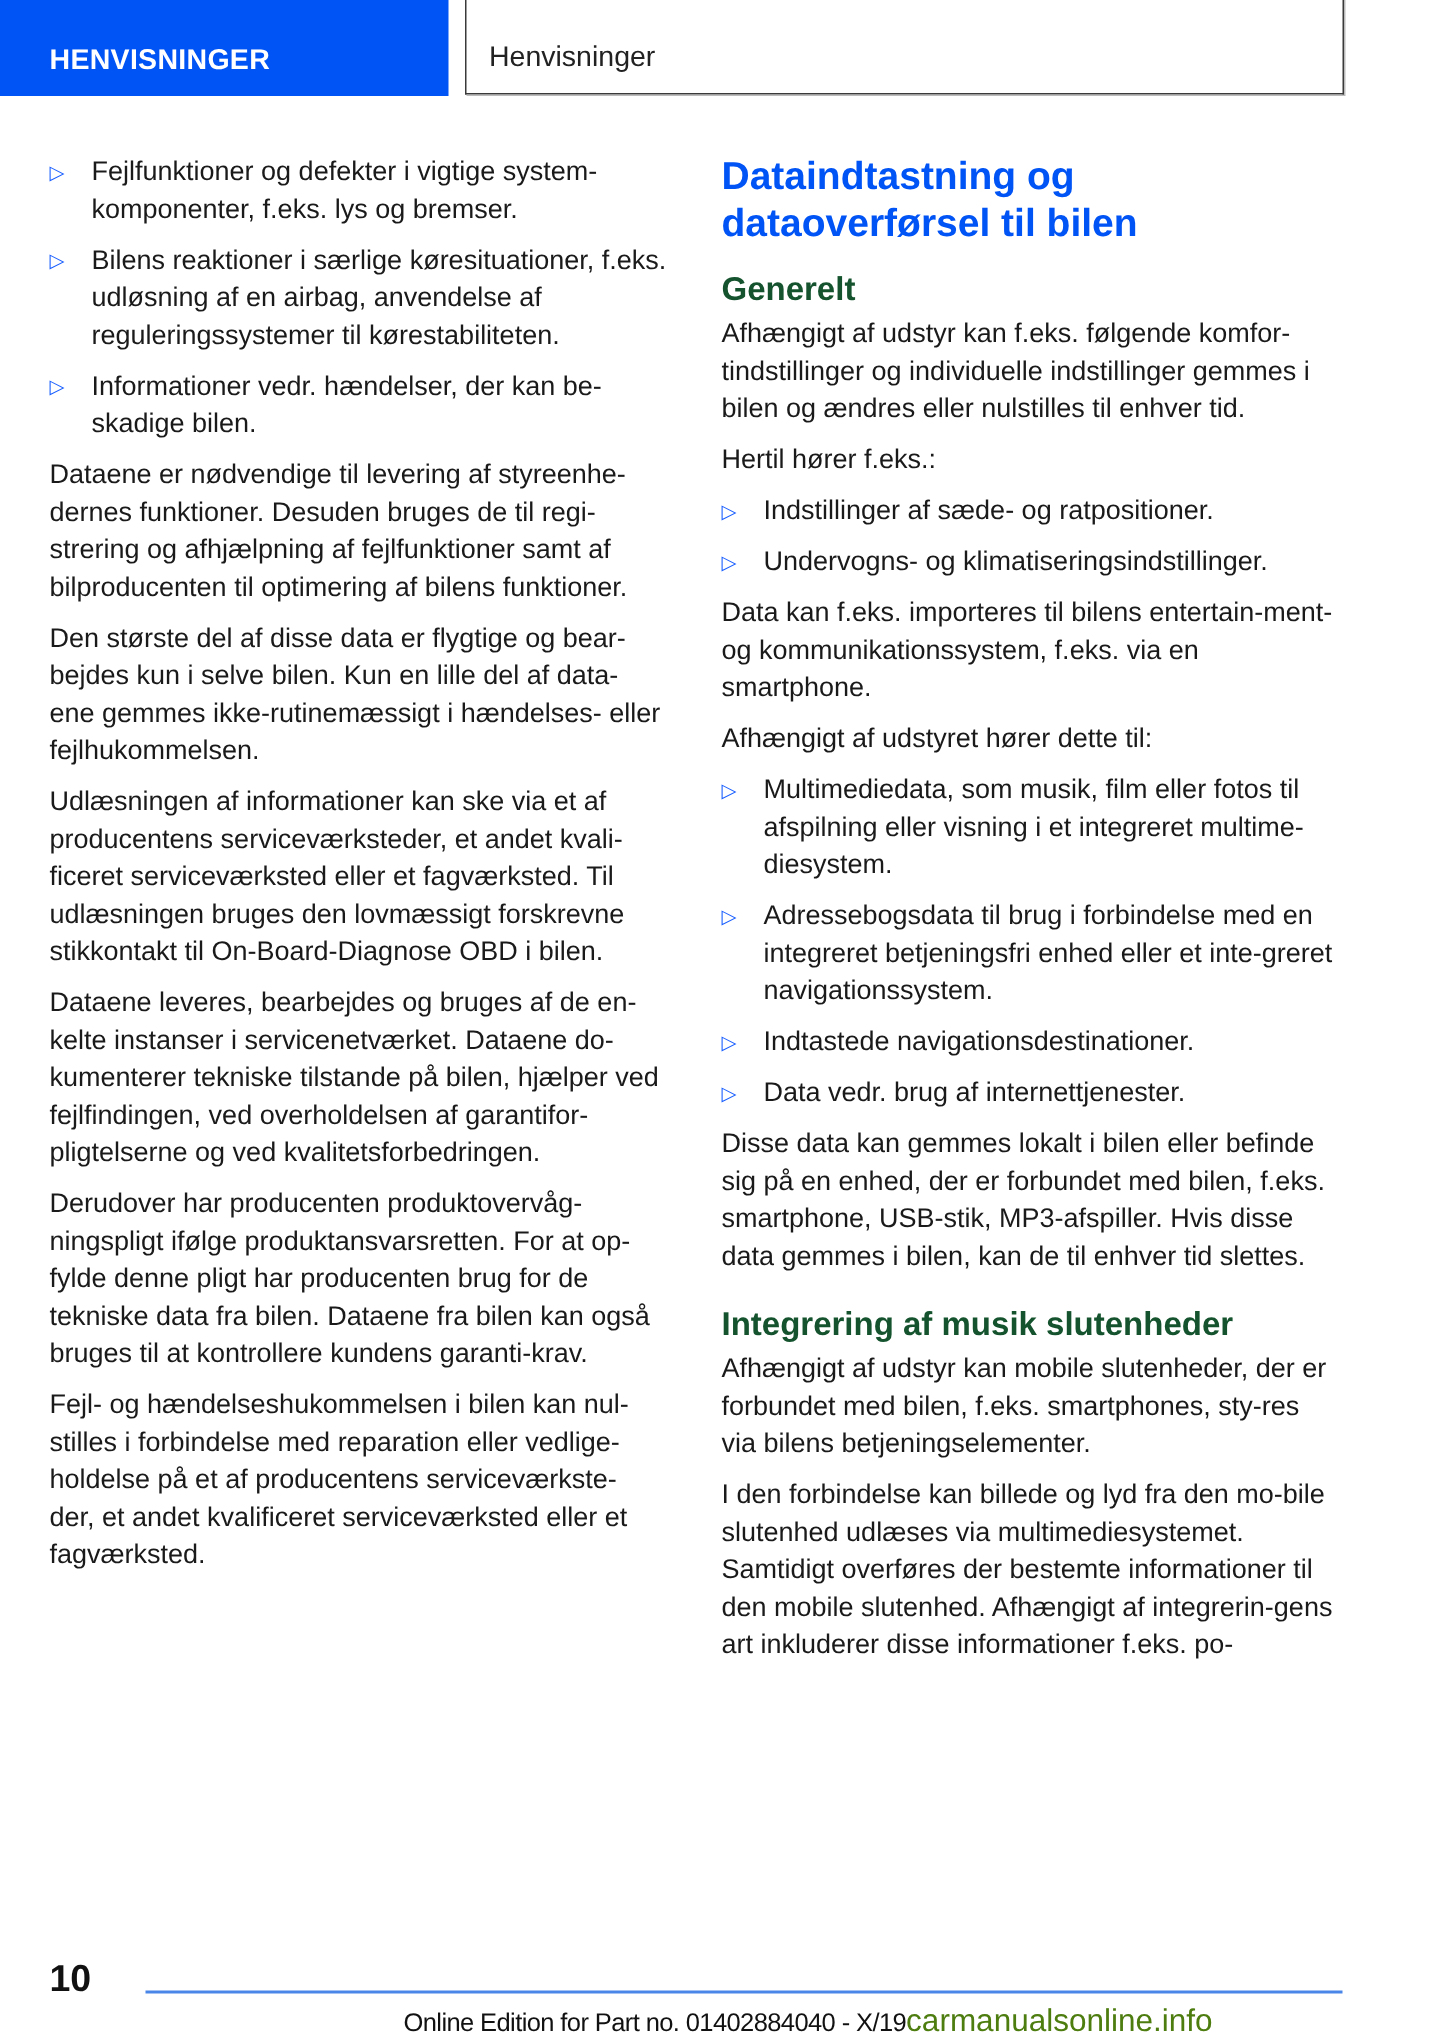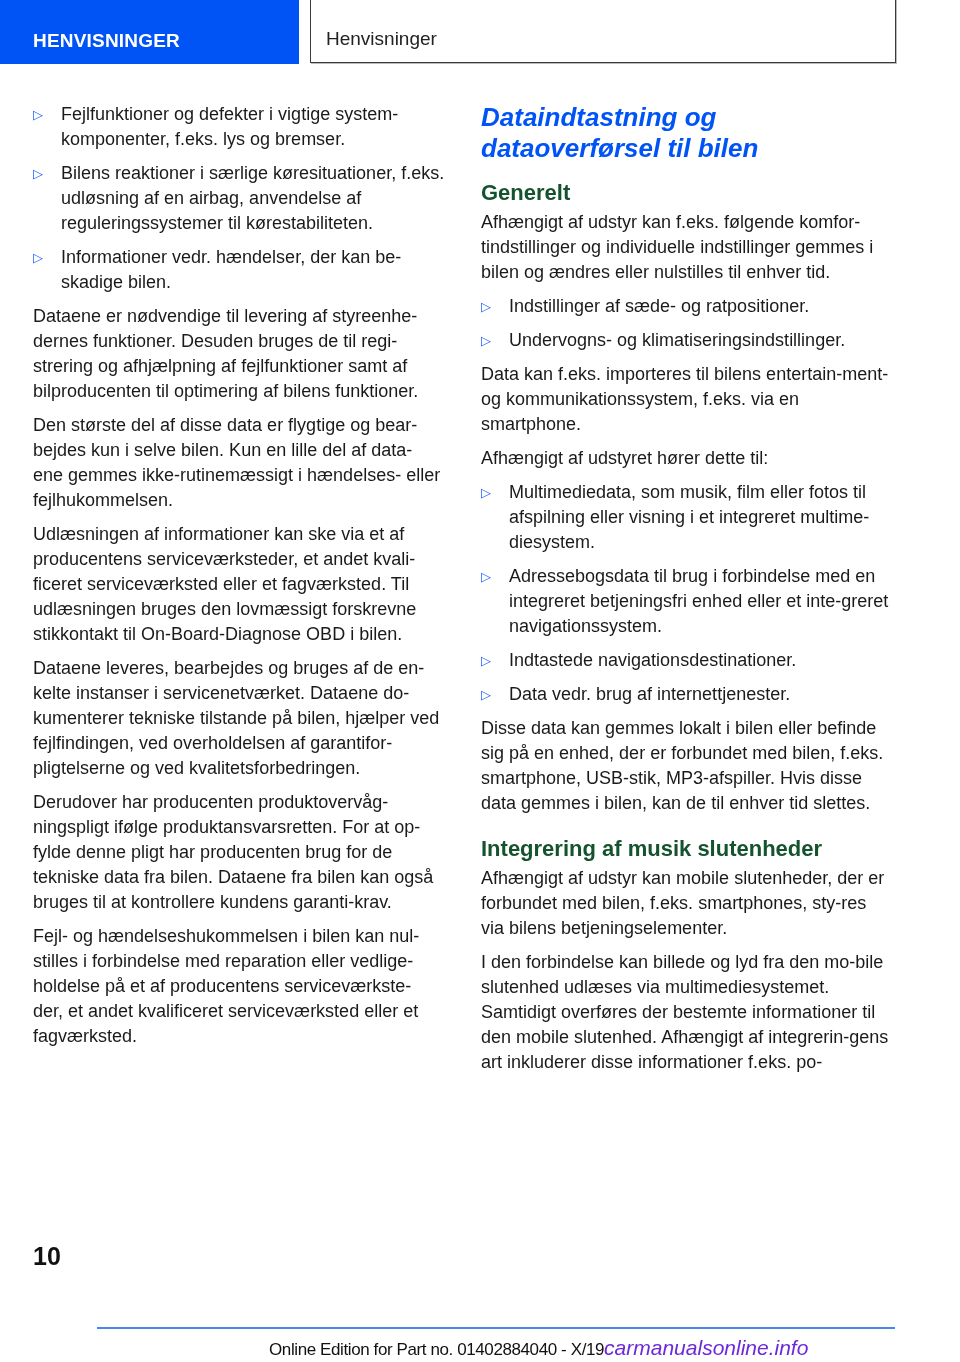--- a/index.html
+++ b/index.html
@@ -8,27 +8,27 @@
   .hdr-blue { position: absolute; left: 0; top: 0; width: 299px; height: 64px; background: #0053f5; }
   .hdr-blue span { position: absolute; left: 33px; top: 30px; color: #fff; font-weight: bold; font-size: 19px; letter-spacing: 0.2px; }
   .hdr-box { position: absolute; left: 310px; top: -2px; width: 584px; height: 64px; border: 1.5px solid #3a3a3a; border-top: none; box-shadow: 1px 1px 0 #bbb; }
   .hdr-box span { position: absolute; left: 15px; top: 30px; font-size: 19px; color: #222; }
   .col { position: absolute; top: 102px; font-size: 18px; line-height: 25px; }
   .col.left { left: 33px; width: 420px; }
   .col.right { left: 481px; width: 420px; }
   .bullet { position: relative; padding-left: 28px; margin-bottom: 9px; }
   .bullet .tri { position: absolute; left: 0; top: 0; color: #1a5fff; font-size: 13px; }
   p { margin: 0 12px 9px 0; }
-  h1 { margin: 0 0 14px 0; color: #0053f5; font-size: 26px; line-height: 31px; font-weight: bold; font-style: italic; }
+  h1 { margin: 0 0 14px 0; color: #0053f5; font-size: 26px; line-height: 31px; font-weight: bold; }
   h2 { margin: 0 0 2px 0; color: #14532d; font-size: 22px; line-height: 30px; font-weight: bold; }
   h2.spaced { margin-top: 18px; }
-  .pageno { position: absolute; left: 33px; top: 1242px; font-size: 25px; font-weight: bold; color: #111; }
+  .pageno { position: absolute; left: 33px; top: 1305px; font-size: 25px; font-weight: bold; color: #111; }
   .footline { position: absolute; left: 97px; top: 1327px; width: 798px; height: 2px; background: #4a86e8; }
   .foot { position: absolute; left: 269px; top: 1336px; font-size: 17px; color: #111; letter-spacing: -0.4px; }
-  .foot .wm { color: #6d28d9; font-size: 21px; letter-spacing: 0; font-style: italic; }
+  .foot .wm { color: #4d7c0f; font-size: 21px; letter-spacing: 0; }
 </style>
 </head>
 <body>
 
 <div class="hdr-blue">
   <span>HENVISNINGER</span>
 </div>
 <div class="hdr-box">
   <span>Henvisninger</span>
 </div>
@@ -42,20 +42,21 @@
   <p>Udlæsningen af informationer kan ske via et af producentens serviceværksteder, et andet kvali-ficeret serviceværksted eller et fagværksted. Til udlæsningen bruges den lovmæssigt forskrevne stikkontakt til On-Board-Diagnose OBD i bilen.</p>
   <p>Dataene leveres, bearbejdes og bruges af de en-kelte instanser i servicenetværket. Dataene do-kumenterer tekniske tilstande på bilen, hjælper ved fejlfindingen, ved overholdelsen af garantifor-pligtelserne og ved kvalitetsforbedringen.</p>
   <p>Derudover har producenten produktovervåg-ningspligt ifølge produktansvarsretten. For at op-fylde denne pligt har producenten brug for de tekniske data fra bilen. Dataene fra bilen kan også bruges til at kontrollere kundens garanti-krav.</p>
   <p>Fejl- og hændelseshukommelsen i bilen kan nul-stilles i forbindelse med reparation eller vedlige-holdelse på et af producentens serviceværkste-der, et andet kvalificeret serviceværksted eller et fagværksted.</p>
 </div>
 
 <div class="col right">
   <h1>Dataindtastning og dataoverførsel til bilen</h1>
   <h2>Generelt</h2>
   <p>Afhængigt af udstyr kan f.eks. følgende komfor-tindstillinger og individuelle indstillinger gemmes i bilen og ændres eller nulstilles til enhver tid.</p>
+  <p>Hertil hører f.eks.:</p>
   <div class="bullet"><span class="tri">▷</span><span>Indstillinger af sæde- og ratpositioner.</span></div>
   <div class="bullet"><span class="tri">▷</span><span>Undervogns- og klimatiseringsindstillinger.</span></div>
   <p>Data kan f.eks. importeres til bilens entertain-ment- og kommunikationssystem, f.eks. via en smartphone.</p>
   <p>Afhængigt af udstyret hører dette til:</p>
   <div class="bullet"><span class="tri">▷</span><span>Multimediedata, som musik, film eller fotos til afspilning eller visning i et integreret multime-diesystem.</span></div>
   <div class="bullet"><span class="tri">▷</span><span>Adressebogsdata til brug i forbindelse med en integreret betjeningsfri enhed eller et inte-greret navigationssystem.</span></div>
   <div class="bullet"><span class="tri">▷</span><span>Indtastede navigationsdestinationer.</span></div>
   <div class="bullet"><span class="tri">▷</span><span>Data vedr. brug af internettjenester.</span></div>
   <p>Disse data kan gemmes lokalt i bilen eller befinde sig på en enhed, der er forbundet med bilen, f.eks. smartphone, USB-stik, MP3-afspiller. Hvis disse data gemmes i bilen, kan de til enhver tid slettes.</p>
   <h2 class="spaced">Integrering af musik slutenheder</h2>

